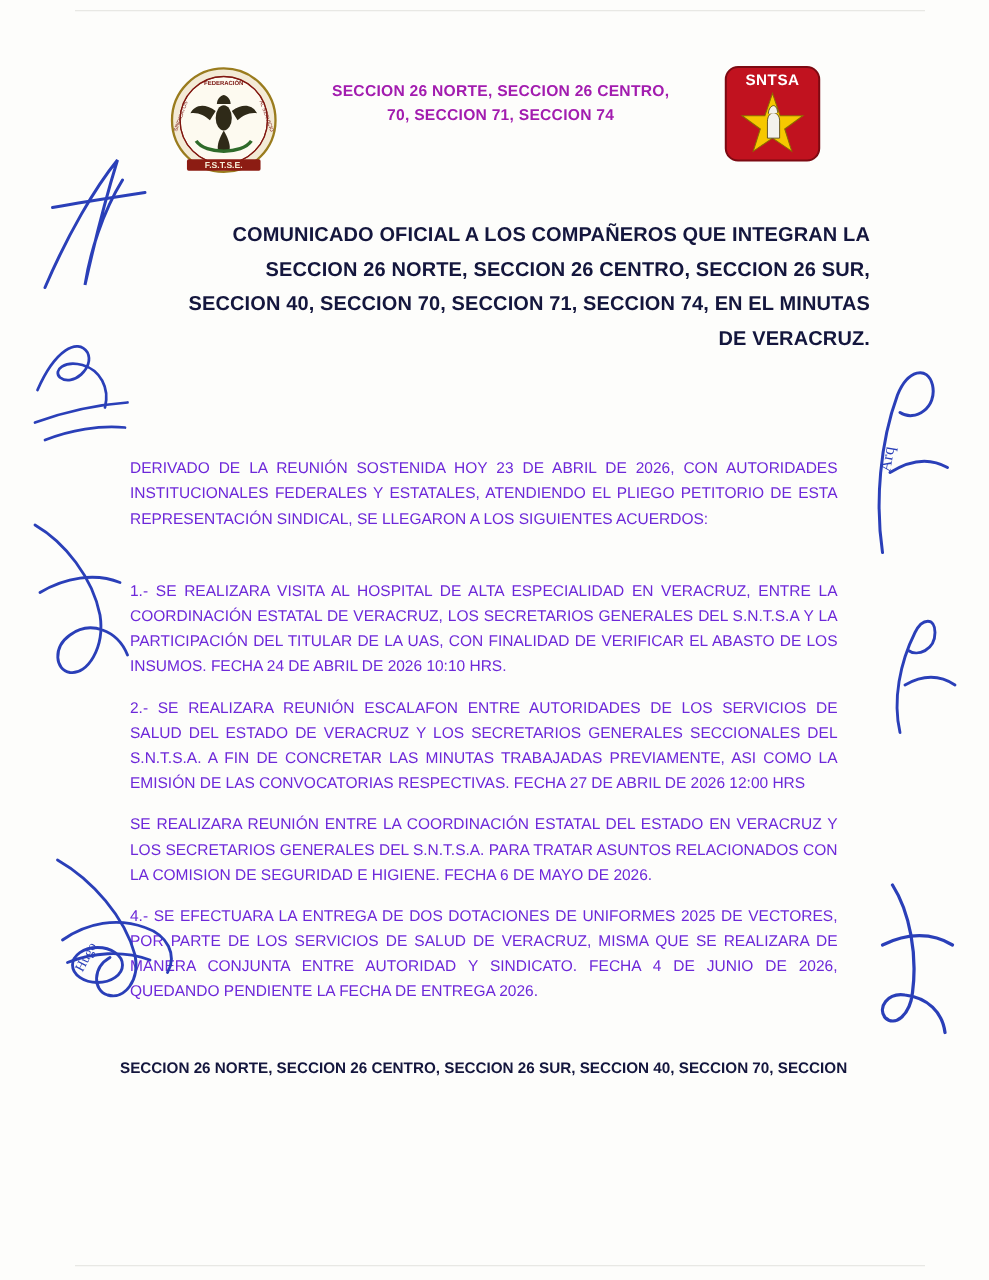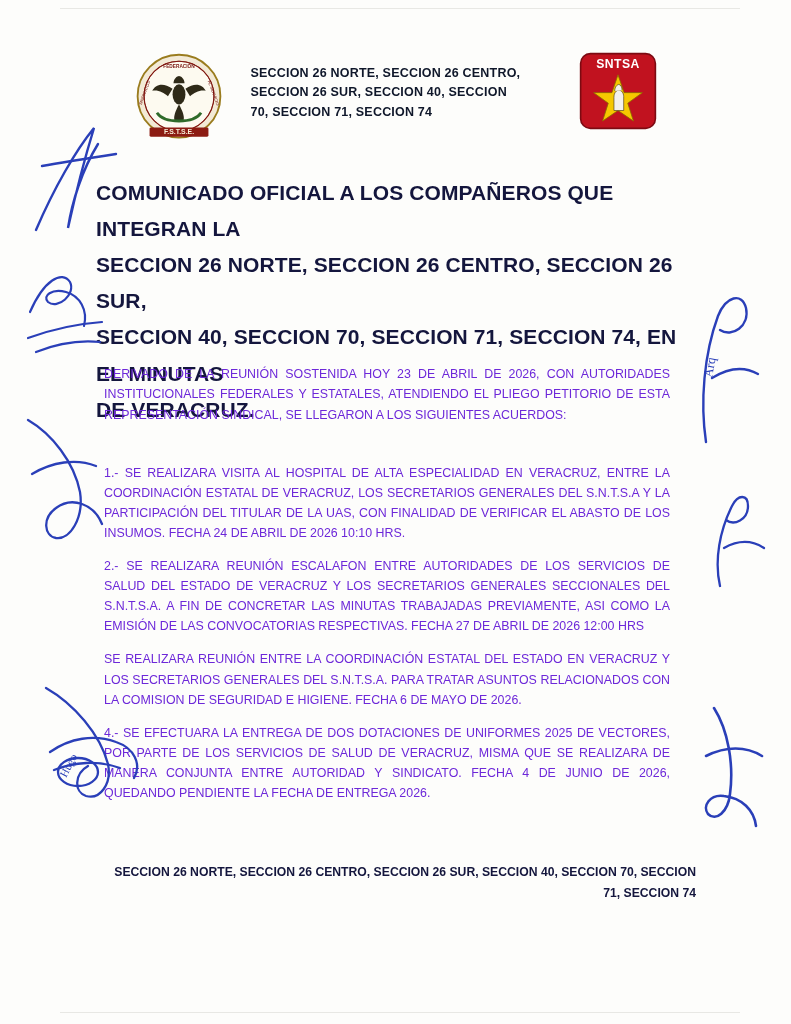--- a/index.html
+++ b/index.html
@@ -43,38 +43,38 @@
   .logo-right {
     width: 82px;
     height: 64px;
     flex: 0 0 auto;
     position: relative;
   }
 
   .header-title {
     flex: 0 0 auto;
     width: 300px;
-    text-align: left;
+    text-align: center;
     font-size: 12.5px;
     font-weight: bold;
     line-height: 1.55;
     letter-spacing: 0.2px;
-    color: #0f172a;
+    color: #a21caf;
     padding-top: 12px;
   }
   .header-title div { white-space: nowrap; }
 
   
   .main-title {
     position: absolute;
     top: 175px;
     left: 96px;
     width: 600px;
-    text-align: left;
-    font-size: 21px;
+    text-align: right;
+    font-size: 16px;
     font-weight: bold;
     line-height: 1.72;
     color: #14163d;
     letter-spacing: 0.1px;
   }
 
   
   .body-text {
     position: absolute;
     top: 352px;
@@ -87,24 +87,24 @@
   }
   .para {
     margin-bottom: 13px;
     text-align: justify;
   }
   .para.intro { margin-bottom: 38px; }
 
   
   .footer {
     position: absolute;
-    top: 862px;
+    top: 844px;
     left: 96px;
     width: 600px;
-    text-align: right;
+    text-align: left;
     font-size: 12.2px;
     font-weight: bold;
     line-height: 1.7;
     color: #14163d;
   }
 
   
   .sig {
     position: absolute;
     pointer-events: none;
@@ -146,21 +146,20 @@
           <path d="M44 34 C44 29 48 26 50 26 C52 26 56 29 56 34 Z"></path>
         </g>
         <path d="M26 66 C34 78 66 78 74 66" fill="none" stroke="#2f6b2a" stroke-width="3"></path>
         <rect x="18" y="82" width="64" height="10" rx="1.5" fill="#8c1c13"></rect>
         <text x="50" y="89.5" font-size="7.5" fill="#f7efd9" text-anchor="middle" font-family="Liberation Sans, sans-serif" font-weight="bold">F.S.T.S.E.</text>
       </svg>
     </div>
 
     <div class="header-title">
       <div>SECCION 26 NORTE,  SECCION 26 CENTRO,</div>
-      <div>SECCION 26 SUR, SECCION 40, SECCION</div>
       <div>70, SECCION 71, SECCION 74</div>
     </div>
 
     <div class="logo-right">
       <svg viewBox="0 0 100 96" width="82" height="78">
         <rect x="4" y="2" width="92" height="92" rx="12" fill="#c1121f" stroke="#7d0a12" stroke-width="2"></rect>
         <text x="50" y="20" font-size="15" fill="#ffffff" text-anchor="middle" font-family="Liberation Sans, sans-serif" font-weight="bold" letter-spacing="0.5">SNTSA</text>
         <polygon points="50,28 57.5,50 80,50 62,63 69,85 50,72 31,85 38,63 20,50 42.5,50" fill="#f6c800" stroke="#8a6a00" stroke-width="1"></polygon>
         <g fill="#f3f1ec" stroke="#4a3a14" stroke-width="0.8">
           <path d="M45 72 L45 56 C45 50 48 47 51 47 C54 47 57 50 57 55 L57 72 Z"></path>
@@ -180,21 +179,20 @@
   <div class="body-text">
     <p class="para intro">DERIVADO DE LA REUNIÓN SOSTENIDA HOY  23 DE ABRIL DE 2026, CON AUTORIDADES INSTITUCIONALES FEDERALES Y ESTATALES, ATENDIENDO EL PLIEGO PETITORIO DE ESTA REPRESENTACIÓN SINDICAL, SE LLEGARON A LOS SIGUIENTES ACUERDOS:</p>
     <p class="para">1.-  SE REALIZARA VISITA AL HOSPITAL DE ALTA ESPECIALIDAD EN VERACRUZ, ENTRE LA COORDINACIÓN ESTATAL DE VERACRUZ, LOS SECRETARIOS GENERALES DEL S.N.T.S.A Y LA PARTICIPACIÓN DEL TITULAR DE LA UAS, CON FINALIDAD DE VERIFICAR EL ABASTO DE LOS INSUMOS. FECHA 24 DE ABRIL DE 2026 10:10 HRS.</p>
     <p class="para">2.- SE REALIZARA REUNIÓN ESCALAFON ENTRE AUTORIDADES DE LOS SERVICIOS DE SALUD DEL ESTADO DE VERACRUZ Y LOS SECRETARIOS GENERALES SECCIONALES DEL S.N.T.S.A. A FIN DE CONCRETAR LAS MINUTAS TRABAJADAS PREVIAMENTE, ASI COMO LA EMISIÓN DE LAS CONVOCATORIAS RESPECTIVAS. FECHA 27 DE ABRIL DE 2026 12:00 HRS</p>
     <p class="para">SE REALIZARA REUNIÓN ENTRE LA COORDINACIÓN ESTATAL DEL ESTADO EN VERACRUZ Y LOS SECRETARIOS GENERALES DEL S.N.T.S.A. PARA TRATAR ASUNTOS RELACIONADOS CON LA COMISION DE SEGURIDAD E HIGIENE.  FECHA 6 DE MAYO DE 2026.</p>
     <p class="para">4.- SE EFECTUARA LA ENTREGA DE DOS DOTACIONES DE UNIFORMES 2025 DE VECTORES, POR PARTE DE LOS SERVICIOS DE SALUD DE VERACRUZ, MISMA QUE SE REALIZARA DE MANERA CONJUNTA ENTRE AUTORIDAD Y SINDICATO. FECHA 4 DE JUNIO DE 2026, QUEDANDO PENDIENTE LA FECHA DE ENTREGA 2026.</p>
   </div>
 
   <div class="footer">
     <div>SECCION 26 NORTE,  SECCION 26 CENTRO,  SECCION 26 SUR, SECCION 40, SECCION 70, SECCION</div>
-    <div>71, SECCION 74</div>
   </div>
 
   <div class="sig" style="top:110px; left:24px;">
     <svg width="110" height="130" viewBox="0 0 110 130">
       <g fill="none" stroke="#2a3fb8" stroke-width="2.4" stroke-linecap="round">
         <path d="M12 120 C30 78 52 40 70 18 C62 44 52 82 44 118 C48 92 58 60 74 34"></path>
         <path d="M18 56 C40 52 66 48 92 44"></path>
       </g>
     </svg>
   </div>

